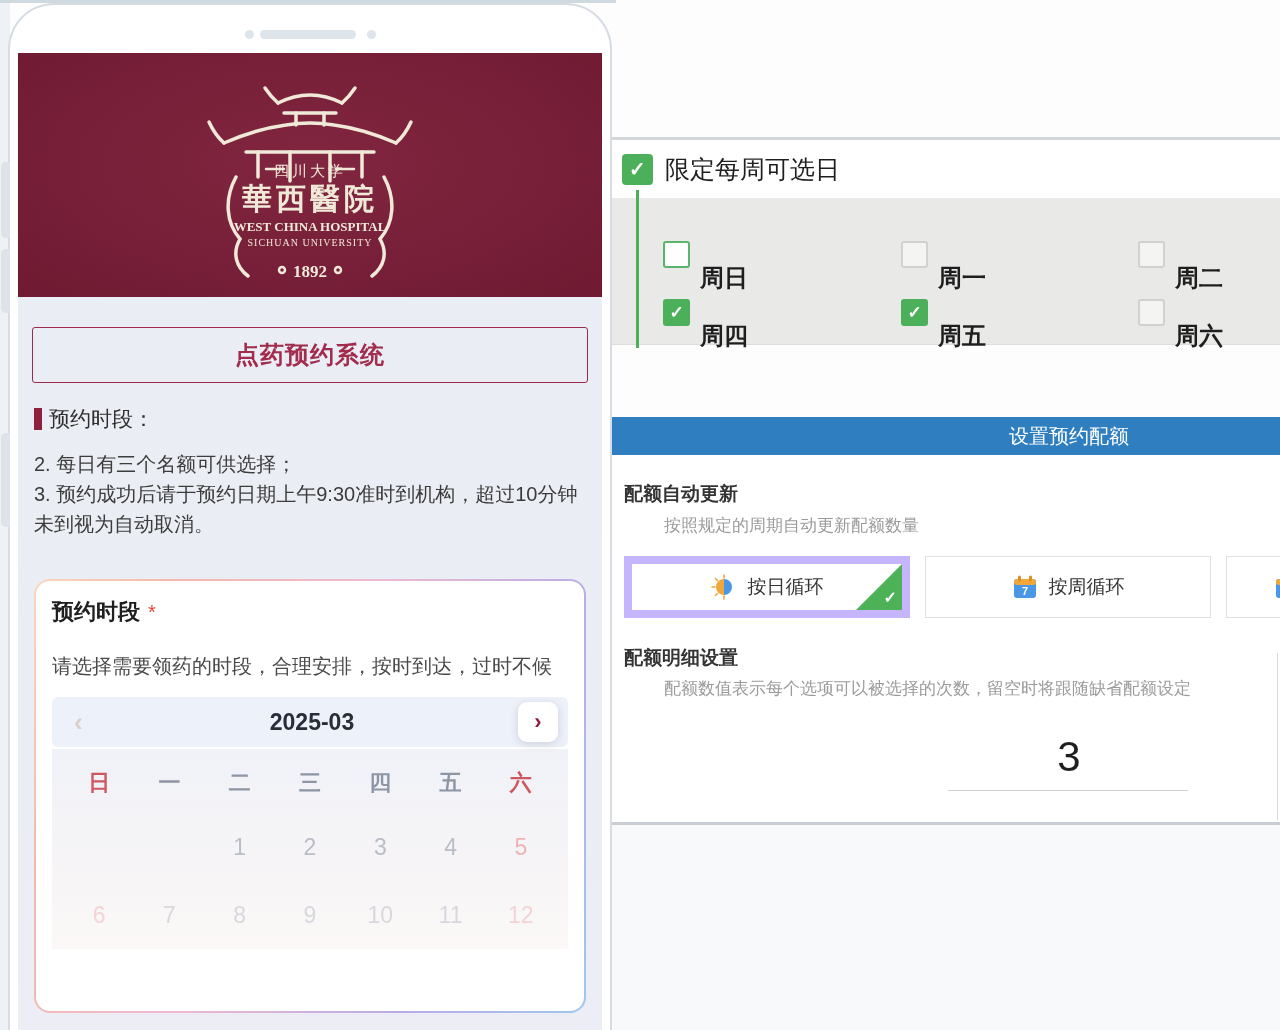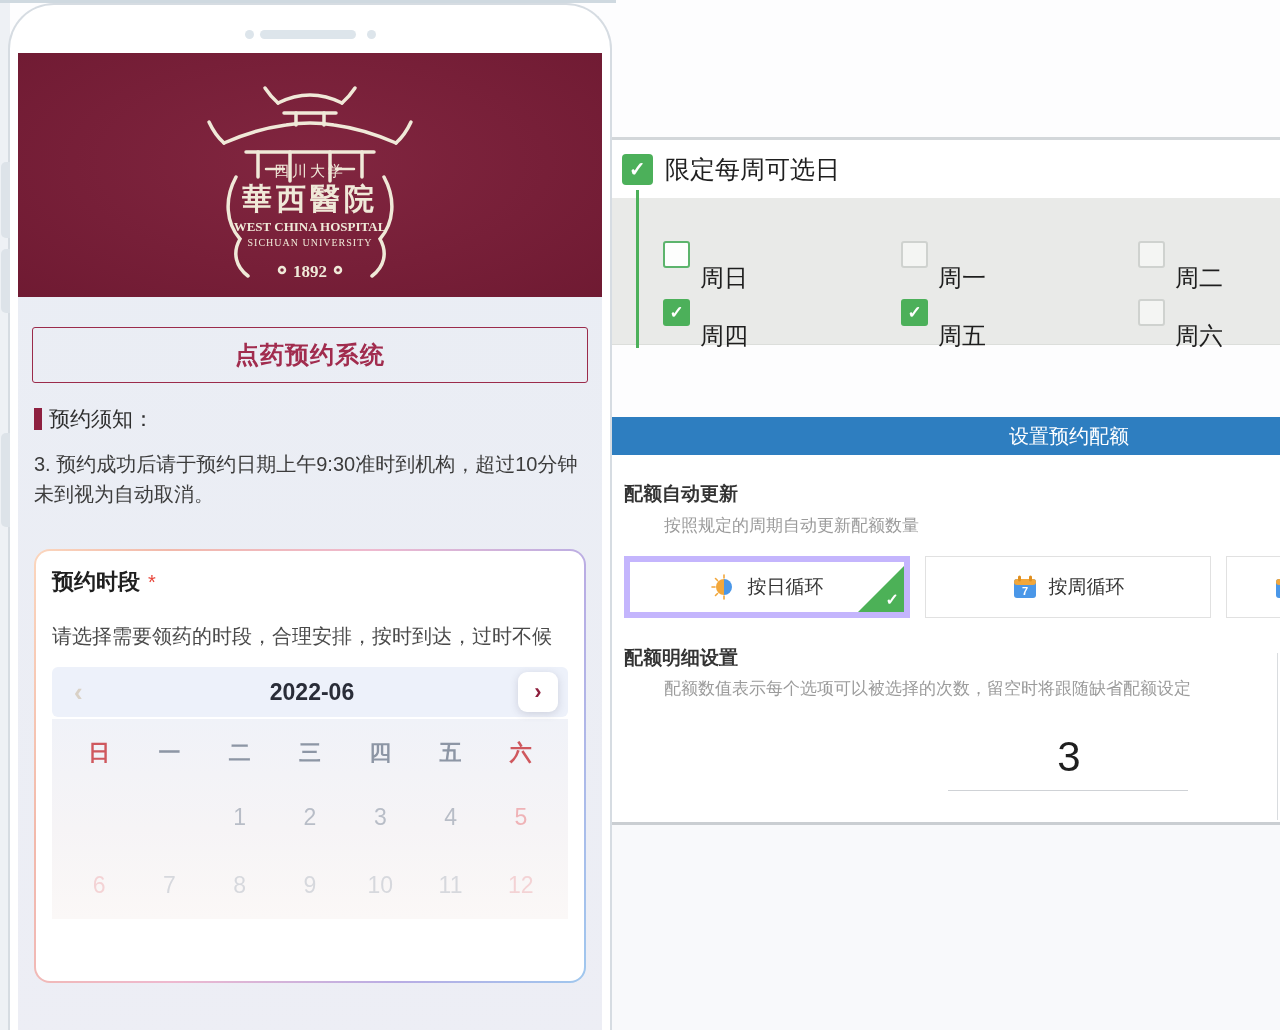--- a/index.html
+++ b/index.html
@@ -103,42 +103,42 @@
     color:#fff; font-size:20px; font-weight:bold;
   }
   .p1-title { font-size:25px; font-weight:400; color:#1f1f1f; }
   .p1-body { position:absolute; left:0; right:0; top:58px; bottom:0; background:#e9eae8; border-bottom:1px solid #dcdedb; }
   .p1-line { position:absolute; left:27px; top:50px; width:3px; height:158px; background:#4cb05a; z-index:3; }
   .opt { position:absolute; display:flex; align-items:center; gap:10px; height:28px; }
   .cb-sm { width:27px; height:27px; border-radius:3px; flex:0 0 27px; }
   .cb-checked { background:#4cb05a; color:#fff; display:flex; align-items:center; justify-content:center; font-size:17px; font-weight:bold; }
   .cb-un { background:#f4f5f3; border:2px solid #cfd2cf; }
   .cb-un-green { background:#fdfefd; border:2px solid #5cb46c; }
-  .opt-label { font-size:24px; font-weight:400; color:#1e1e1e;margin-top:47px; }
+  .opt-label { font-size:24px; font-weight:700; color:#1e1e1e;margin-top:47px; }
   .r1 { top:42px; } .r2 { top:100px; }
   .c1 { left:54px; } .c2 { left:292px; } .c3 { left:529px; }
 
   
   .panel2 {
     position:absolute; left:608px; top:417px; width:672px; height:408px;
     background:#fff; border-left:1px solid #e3e6e9; border-bottom:3px solid #caced2; z-index:2;
   }
   .p2-head { height:38px; background:#2e7ec0; position:relative; }
   .p2-title { position:absolute; left:0; top:0; width:920px; height:38px; line-height:38px; text-align:center; color:#fff; font-size:20px; }
   .sec-label { position:absolute; left:15px; font-size:19px; font-weight:bold; color:#333; }
   .sec-hint  { position:absolute; left:15px; font-size:17px; color:#9b9b9b;margin-left:40px; }
   .s1l { top:64px; } .s1h { top:97px; }
   .s2l { top:228px; } .s2h { top:260px; }
   .cards { position:absolute; left:15px; top:139px; height:62px; display:flex; gap:15px; width:1200px; }
   .cycle-card {
     width:286px; height:62px; border:1px solid #e1e1e1; background:#fff;
     display:flex; align-items:center; justify-content:center; gap:11px;
     font-size:19px; color:#333; position:relative; overflow:hidden;
   }
-  .cycle-card.selected { border:6px solid #c4b5fd; }
+  .cycle-card.selected { border:8px solid #c4b5fd; }
   .cycle-card.partial { justify-content:flex-start; padding-left:47px; }
   .corner { position:absolute; right:0; bottom:0; width:0; height:0; border-left:46px solid transparent; border-bottom:46px solid #4cb157; }
   .corner-check { position:absolute; right:5px; bottom:3px; color:#fff; font-size:16px; font-weight:bold; }
   .col-label { position:absolute; left:250px; top:293px; width:420px; text-align:center; font-size:17px; color:#8d939c; }
   .quota-value { position:absolute; left:250px; top:316px; width:420px; text-align:center; font-size:42px; color:#1f1f1f; }
   .quota-underline { position:absolute; left:339px; top:373px; width:240px; height:1px; background:#cfd2d6; }
   .v-div { position:absolute; left:668px; top:236px; width:1px; height:167px; background:#d9dcdf; }
 
   .icon-26 { width:26px; height:26px; flex:0 0 26px; }
 </style>
@@ -186,38 +186,39 @@
           <text x="116" y="218" font-size="17" font-weight="bold">1892</text>
         </g>
       </svg>
     </div>
 
     <div class="sys-btn">点药预约系统</div>
 
     <div class="notice">
       <div class="notice-title">
         <span class="marker"></span>
-        <span>预约须知：</span>
+        <span>预约时段：</span>
       </div>
       <div class="notice-list">
+        <p>2. 每日有三个名额可供选择；</p>
         <p>3. 预约成功后请于预约日期上午9:30准时到机构，超过10分钟未到视为自动取消。</p>
       </div>
     </div>
 
     <div class="field-card-wrap">
       <div class="field-card">
         <div class="fc-title-row">
           <span class="fc-title">预约时段</span>
           <span class="req">*</span>
         </div>
         <div class="fc-desc">请选择需要领药的时段，合理安排，按时到达，过时不候</div>
 
         <div class="cal-head">
           <div class="prev"><span>‹</span></div>
-          <div class="cal-title">2022-06</div>
+          <div class="cal-title">2025-03</div>
           <div class="next-btn">
               <span>›</span>
             </div>
         </div>
 
         <div class="cal-body">
           <div class="cal-row wd-row">
             <div class="cal-cell">日</div>
             <div class="cal-cell">一</div>
             <div class="cal-cell">二</div>

